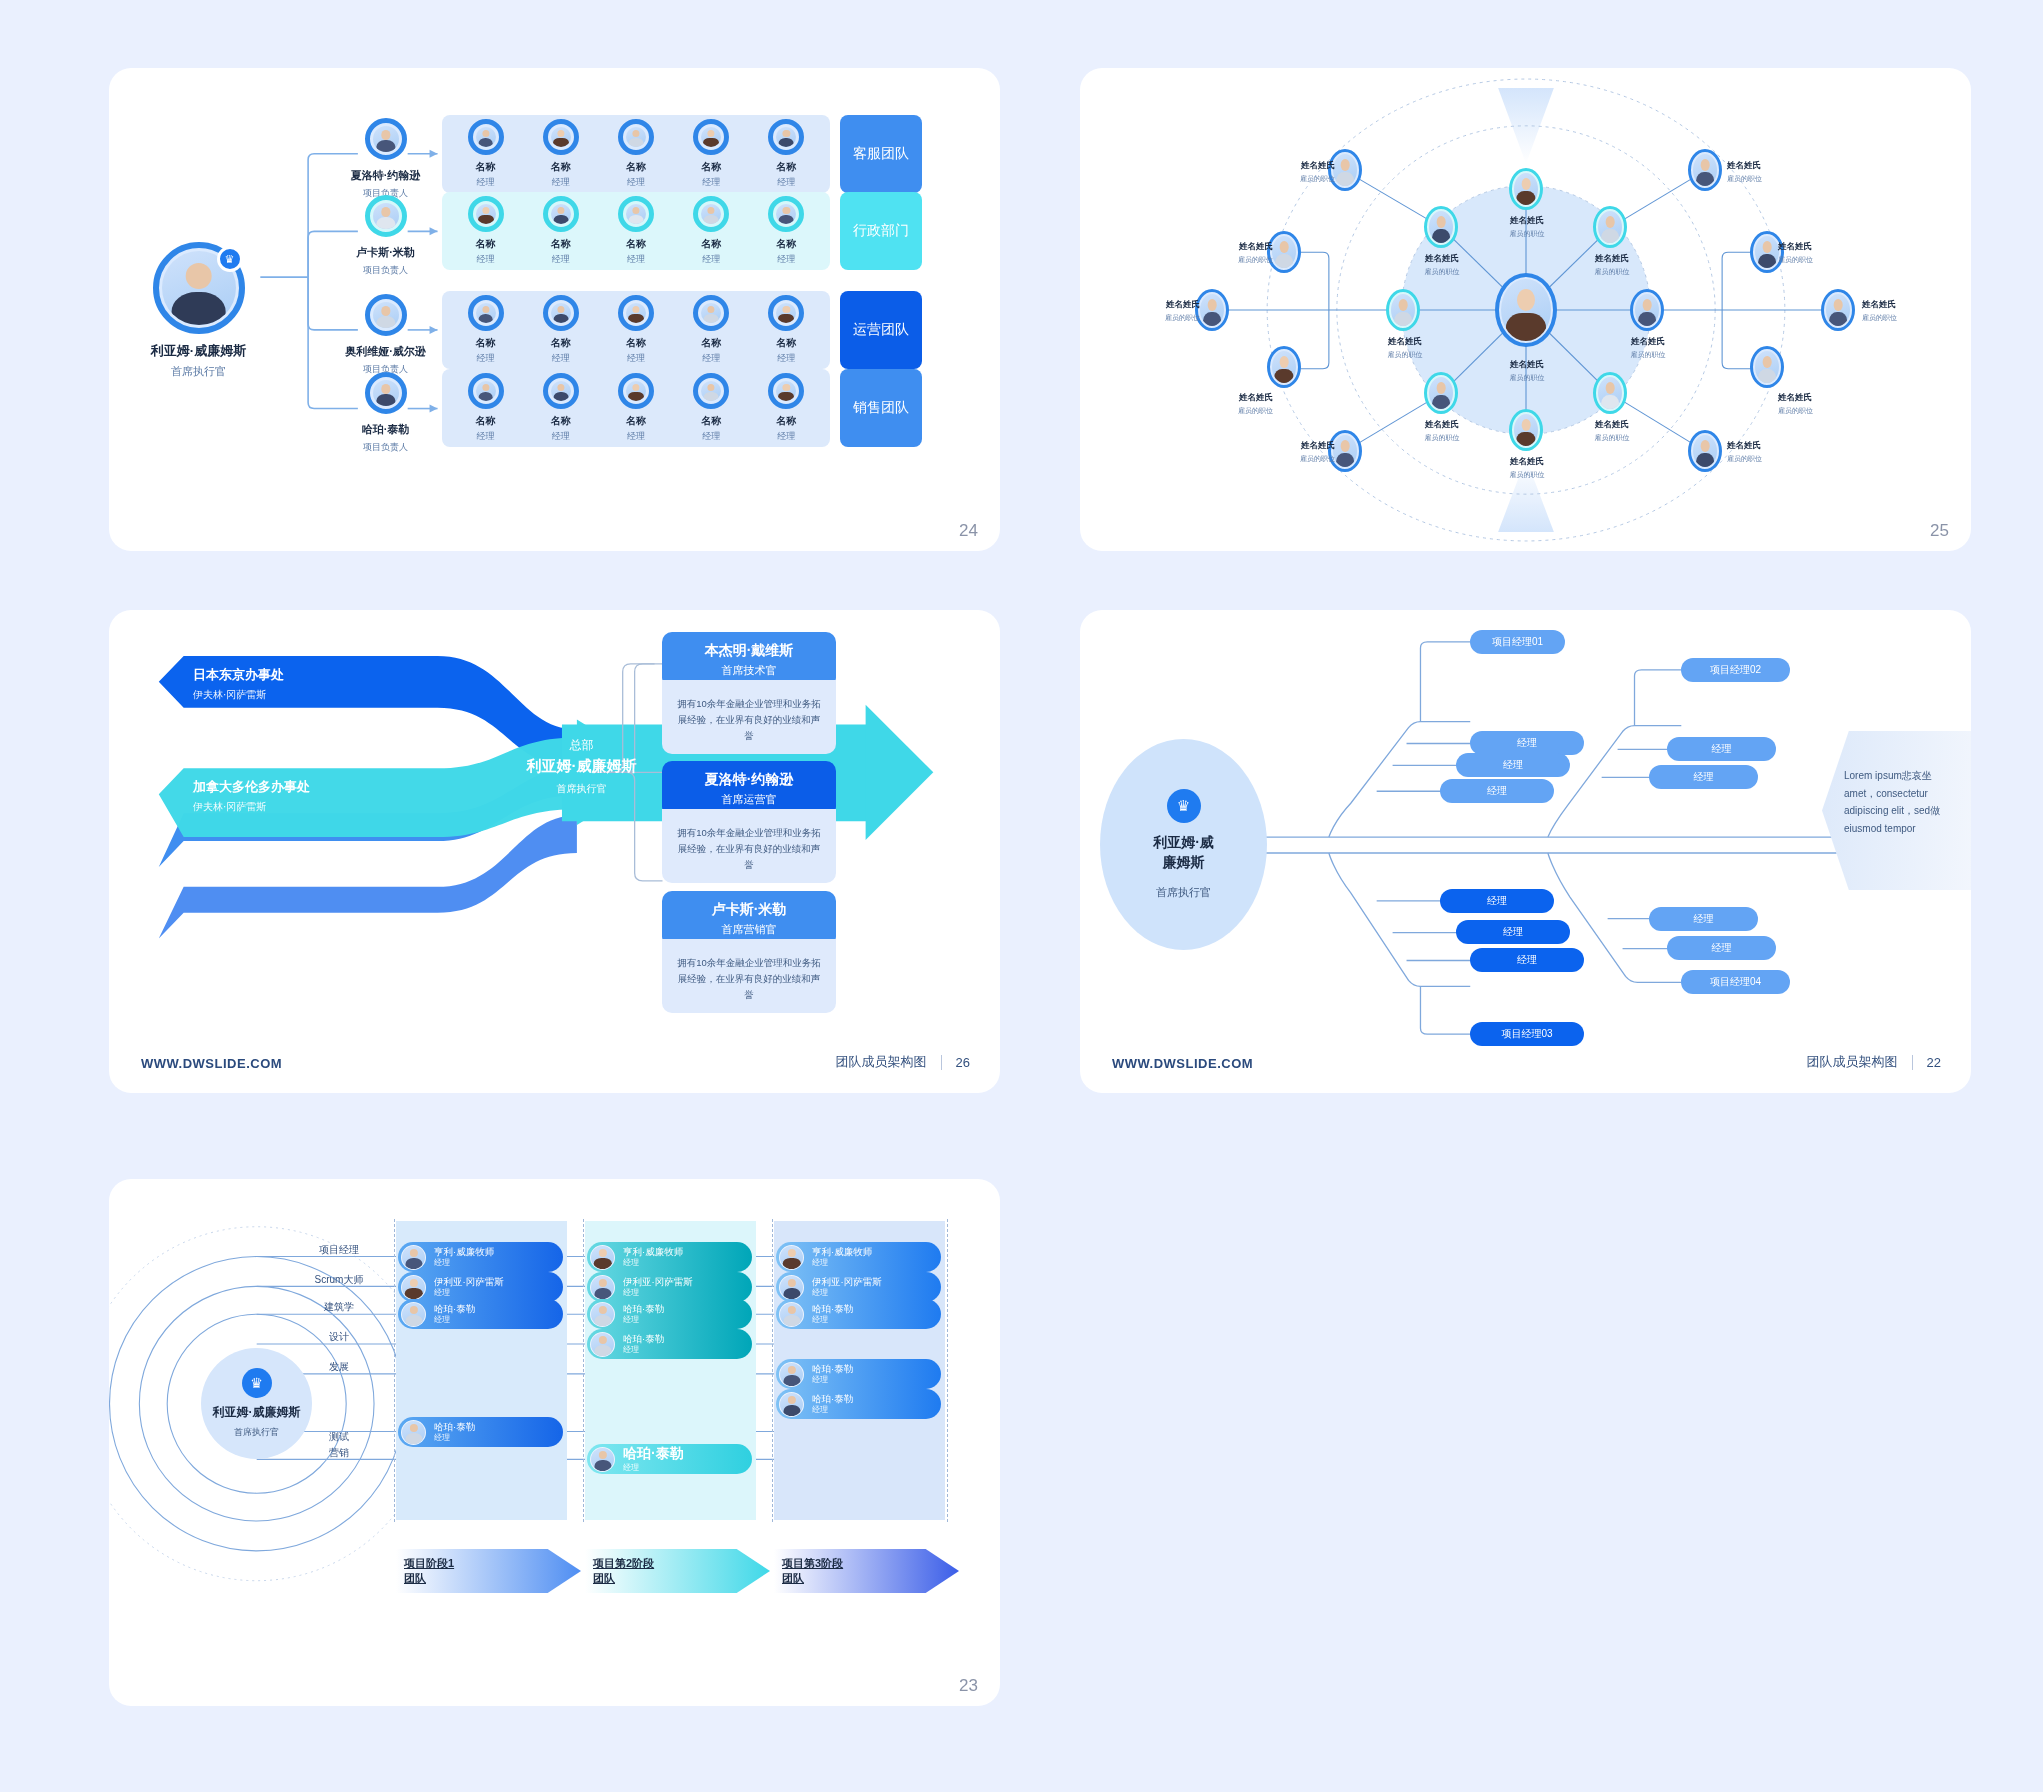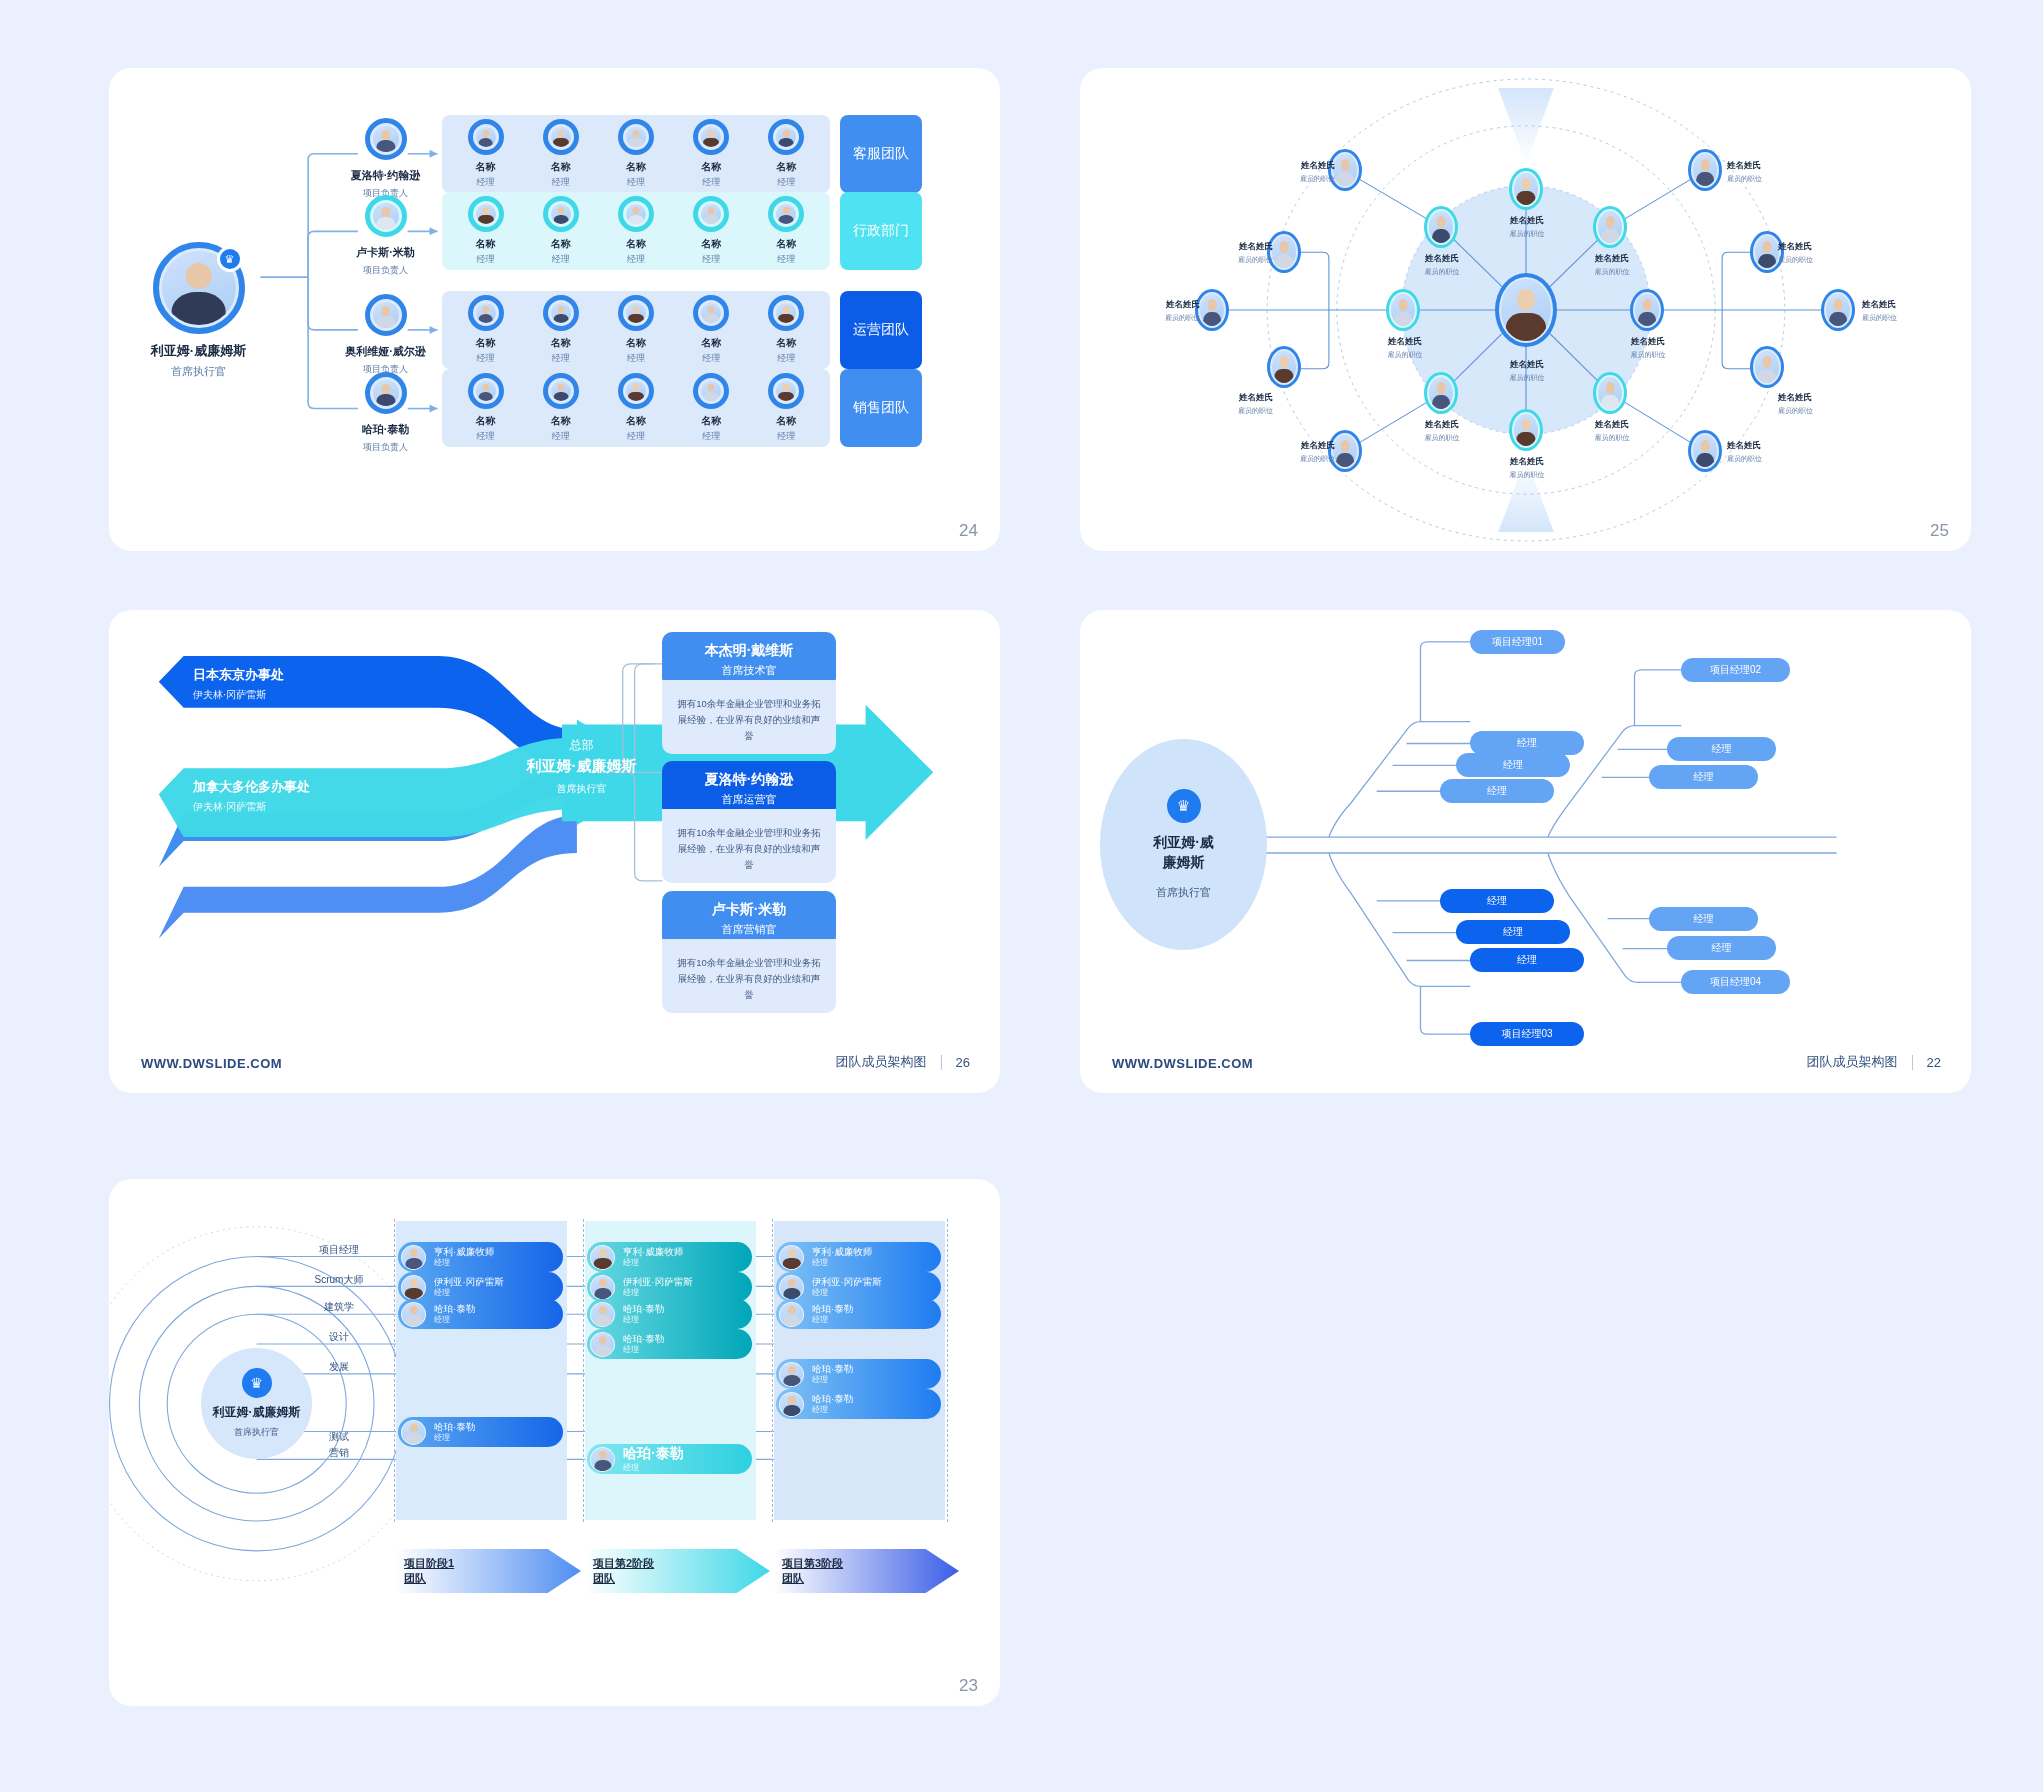--- a/index.html
+++ b/index.html
@@ -807,20 +807,21 @@
 
   <div class="pill d" style="left:360px;top:279px;width:114px">经理</div>
   <div class="pill d" style="left:376px;top:310px;width:114px">经理</div>
   <div class="pill d" style="left:390px;top:338px;width:114px">经理</div>
   <div class="pill d" style="left:390px;top:412px;width:114px">项目经理03</div>
 
   <div class="pill l" style="left:569px;top:297px;width:109px">经理</div>
   <div class="pill l" style="left:587px;top:326px;width:109px">经理</div>
   <div class="pill l" style="left:601px;top:360px;width:109px">项目经理04</div>
 
+  <div class="hexnote">Lorem ipsum悲哀坐 amet，consectetur adipiscing elit，sed做 eiusmod tempor</div>
 
   <div class="footer-url">WWW.DWSLIDE.COM</div>
   <div class="footer-right">
     <span>团队成员架构图</span>
     <span class="sep"></span>
     <span>22</span>
   </div>
 </div>
 
 <div class="slide" id="slide-23">

